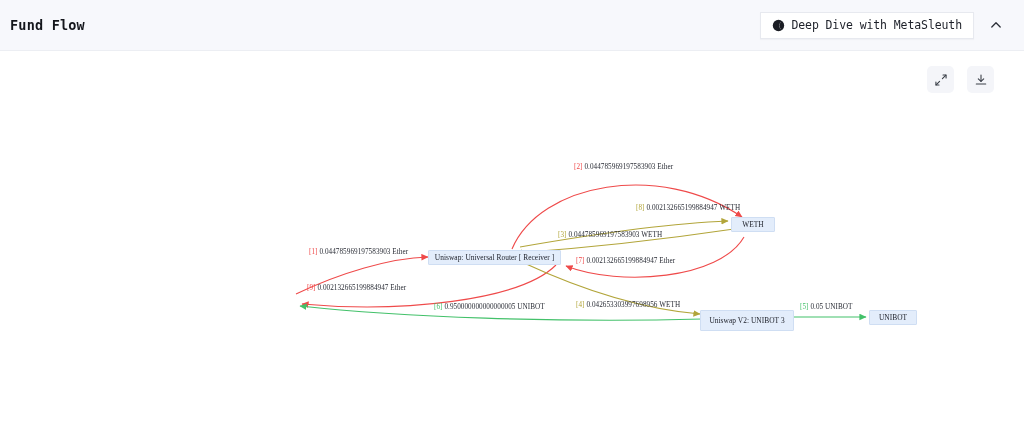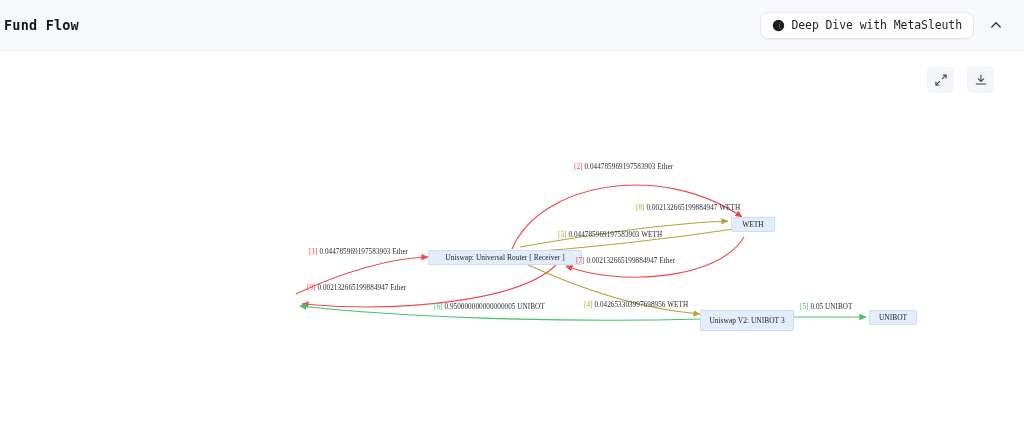--- a/index.html
+++ b/index.html
@@ -14,34 +14,34 @@
 
   
   .header {
     position: absolute; top: 0; left: 0;
     width: 1024px; height: 51px;
     background: #f7f8fc;
     border-bottom: 1px solid #eceef3;
     display: flex; align-items: center;
   }
   .header-title {
-    position: absolute; left: 4px; top: 17px;
+    position: absolute; left: 10px; top: 17px;
     font-family: "DejaVu Sans Mono", "Liberation Mono", monospace;
     font-size: 13.5px; font-weight: bold; color: #14161c;
     letter-spacing: 0.2px;
   }
   .header-right {
     position: absolute; right: 14px; top: 11px;
     display: flex; align-items: center; gap: 8px;
   }
   .deepdive-btn {
     height: 27px;
     background: #ffffff;
     border: 1px solid #e7e9ef;
-    border-radius: 8px;
+    border-radius: 0;
     display: flex; align-items: center; gap: 6px;
     padding: 8px 11px;
     cursor: pointer;
     box-shadow: 0 1px 1px rgba(16,24,40,0.03);
   }
   .deepdive-label {
     font-family: "DejaVu Sans Mono", "Liberation Mono", monospace;
     font-size: 11.5px; color: #1d2029; letter-spacing: -0.1px;
     white-space: nowrap;
   }
@@ -189,21 +189,21 @@
       <path d="M556,214 C520,250 400,262 302,253" fill="none" stroke="#ef4a4a" stroke-width="1.1" marker-end="url(#ar-red)"></path>
 
       <path d="M524,212 C580,238 640,258 700,263" fill="none" stroke="#b2a53a" stroke-width="1.1" marker-end="url(#ar-olive)"></path>
 
       <path d="M702,268 C560,272 400,266 300,255" fill="none" stroke="#43c16a" stroke-width="1.1" marker-end="url(#ar-green)"></path>
 
       <path d="M792,266 L866,266" fill="none" stroke="#43c16a" stroke-width="1.1" marker-end="url(#ar-green)"></path>
     </svg>
 
 
-    <div class="node" style="left:428px; top:199px; width:154px; height:15px;">
+    <div class="node" style="left:428px; top:199px; width:133px; height:15px;">
       <span>Uniswap: Universal Router [ Receiver ]</span>
     </div>
 
     <div class="node" style="left:731px; top:166px; width:44px; height:15px;">
       <span>WETH</span>
     </div>
 
     <div class="node" style="left:700px; top:259px; width:94px; height:21px;">
       <span>Uniswap V2: UNIBOT 3</span>
     </div>
@@ -247,21 +247,21 @@
       <span>0.002132665199884947</span>
       <span>Ether</span>
     </div>
 
     <div class="edge-label lab-green" style="left:434px; top:252px;">
       <span class="idx">[6]</span>
       <span>0.950000000000000005</span>
       <span>UNIBOT</span>
     </div>
 
-    <div class="edge-label lab-olive" style="left:576px; top:250px;margin-left:8px;">
+    <div class="edge-label lab-olive" style="left:576px; top:250px;">
       <span class="idx">[4]</span>
       <span>0.042653303997698956</span>
       <span>WETH</span>
     </div>
 
     <div class="edge-label lab-green" style="left:800px; top:252px;">
       <span class="idx">[5]</span>
       <span>0.05</span>
       <span>UNIBOT</span>
     </div>

